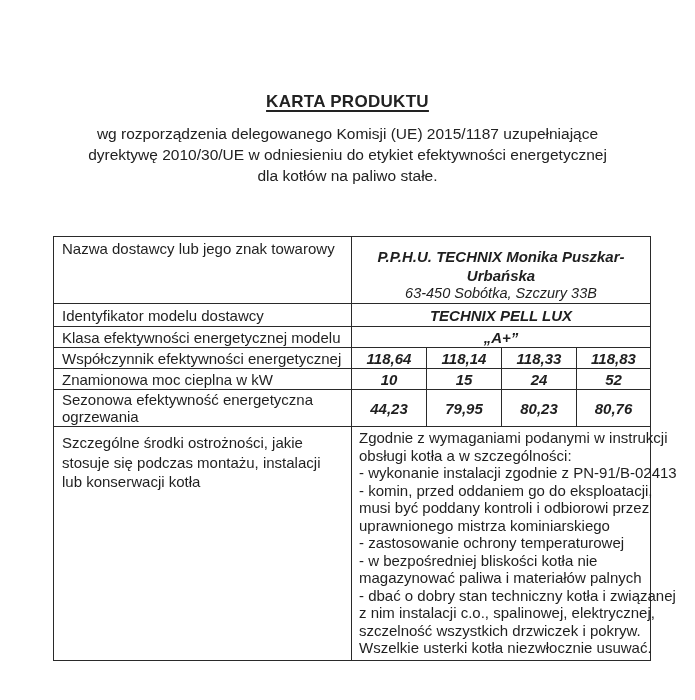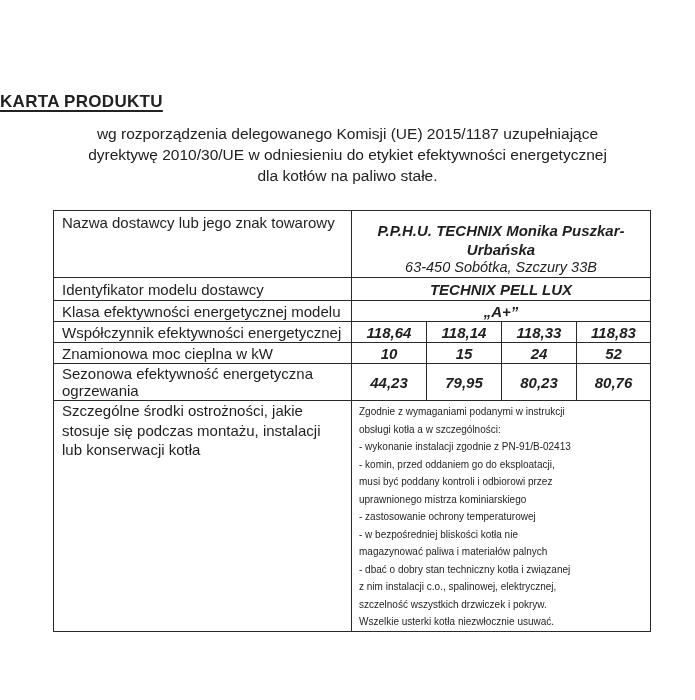--- a/index.html
+++ b/index.html
@@ -7,39 +7,39 @@
     width: 695px; height: 700px;
     background: #ffffff;
     font-family: "Liberation Sans", sans-serif;
     color: #1b1b1b;
     overflow: hidden;
   }
   .page { position: relative; width: 695px; height: 700px; background: #ffffff; }
 
   .doc-title {
     position: absolute; top: 92px; left: 0; width: 695px;
-    text-align: left;
+    text-align: center;
     font-size: 17px; font-weight: 700; letter-spacing: 0.3px;
     color: #222222;
   }
   .doc-title .underlined {
     text-decoration: underline;
     text-decoration-thickness: 1.5px;
     text-underline-offset: 3px;
   }
 
   .doc-subtitle {
     position: absolute; top: 123px; left: 0; width: 695px;
     text-align: center;
     font-size: 15.5px; line-height: 21px;
     color: #222222;
   }
 
   table.product-table {
-    position: absolute; top: 210px; left: 53px;
+    position: absolute; top: 236px; left: 53px;
     width: 597px;
     border-collapse: collapse;
     table-layout: fixed;
   }
   .product-table td {
     border: 1.5px solid #2a2a2a;
     font-size: 15px;
     padding: 1px 8px;
     vertical-align: middle;
     color: #1f1f1f;
@@ -53,34 +53,34 @@
   tr.row-supplier td   { height: 36px; }
   tr.row-model td      { height: 20px; }
   tr.row-class td      { height: 18px; }
   tr.row-coeff td      { height: 18px; }
   tr.row-power td      { height: 18px; }
   tr.row-seasonal td   { height: 29px; }
   tr.row-precautions td{ height: 226px; vertical-align: top; }
 
   td.label-cell { text-align: left; }
   tr.row-supplier td.label-cell { vertical-align: top; padding-top: 3px; }
-  tr.row-precautions td.label-cell { padding-top: 0; line-height: 19.5px; }
+  tr.row-precautions td.label-cell { padding-top: 6px; line-height: 19.5px; }
 
   .value-cell {
     text-align: center;
     font-weight: 700; font-style: italic;
     font-size: 14.5px;
   }
   .supplier-name { font-weight: 700; font-style: italic; font-size: 15px; line-height: 19px; padding-top: 9px; }
   .supplier-addr { font-weight: 400; font-style: italic; font-size: 14.5px; line-height: 17px; }
 
   td.long-text-cell {
     font-weight: 400; font-style: normal;
     text-align: left;
-    font-size: 10px; line-height: 17.5px;
+    font-size: 15px; line-height: 17.5px;
     padding: 2px 6px 0 7px;
   }
   .long-line { white-space: nowrap; }
 </style>
 </head>
 <body>
 
 <div class="page">
 
   <div class="doc-title">

